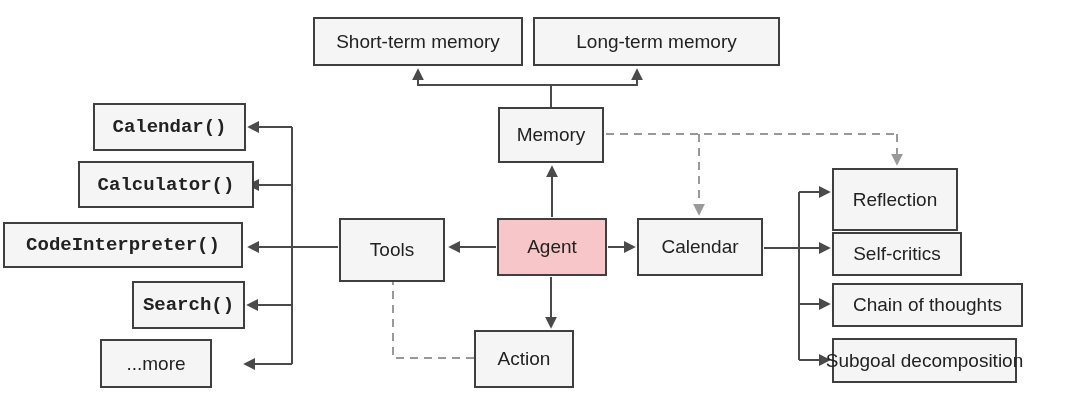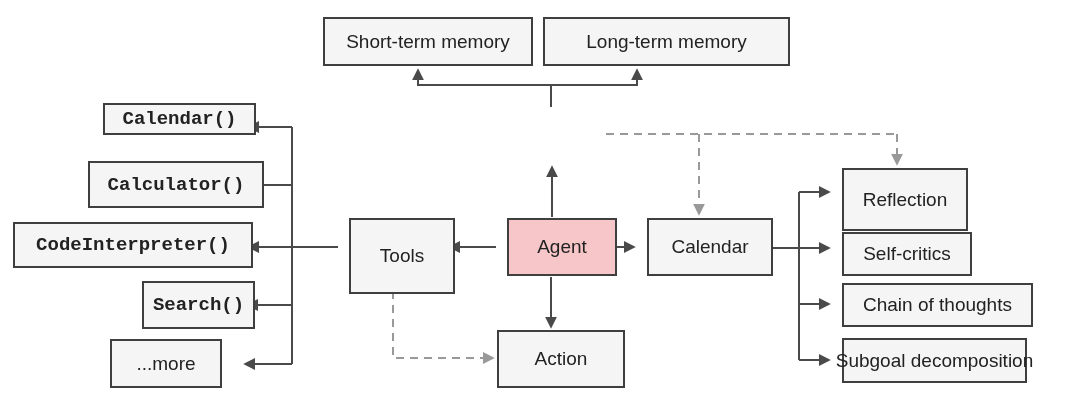--- a/index.html
+++ b/index.html
@@ -18,33 +18,32 @@
   .node{
     position:absolute;
     display:flex;align-items:center;justify-content:center;
     background:var(--node-fill,#f5f5f5);
     border:2px solid var(--node-border,#3f3f3f);
     color:var(--text,#222);
     font-size:19px;
     box-sizing:border-box;
     text-align:center;
     white-space:nowrap;
-    margin-left:10px;
   }
   .mono{font-family:"Liberation Mono","DejaVu Sans Mono",monospace;font-weight:bold;font-size:19px;}
   .agent-node{background:var(--agent-fill,#f6c6c8);font-weight:normal;}
   
   .n-short{left:313px;top:17px;width:210px;height:49px}
   .n-long{left:533px;top:17px;width:247px;height:49px}
   .n-memory{left:498px;top:107px;width:106px;height:56px}
-  .n-tools{left:339px;top:218px;width:106px;height:76px}
+  .n-tools{left:339px;top:218px;width:106px;height:64px}
   .n-agent{left:497px;top:218px;width:110px;height:58px}
   .n-planning{left:637px;top:218px;width:126px;height:58px}
-  .n-action{left:487px;top:330px;width:128px;height:58px}
-  .n-calendar{left:93px;top:103px;width:153px;height:32px}
+  .n-action{left:474px;top:330px;width:100px;height:58px}
+  .n-calendar{left:93px;top:103px;width:153px;height:48px}
   .n-calculator{left:78px;top:161px;width:176px;height:47px}
   .n-codeint{left:3px;top:222px;width:240px;height:46px}
   .n-search{left:132px;top:281px;width:113px;height:48px}
   .n-more{left:100px;top:339px;width:112px;height:49px}
   .n-reflection{left:832px;top:168px;width:126px;height:63px}
   .n-selfcritics{left:832px;top:232px;width:130px;height:44px}
   .n-chain{left:832px;top:283px;width:191px;height:44px}
   .n-subgoal{left:832px;top:338px;width:185px;height:45px}
 </style>
 </head>
@@ -85,20 +84,21 @@
     <path class="solid-edge" d="M799 360 L826 360" marker-end="url(#ah-dark)"></path>
 
     <path class="dashed-edge" d="M606 134 L897 134"></path>
     <path class="dashed-edge" d="M699 134 L699 211" marker-end="url(#ah-gray)"></path>
     <path class="dashed-edge" d="M897 134 L897 161" marker-end="url(#ah-gray)"></path>
     <path class="dashed-edge" d="M393 277 L393 358 L490 358" marker-end="url(#ah-gray)"></path>
   </svg>
 
   <div class="node n-short">Short-term memory</div>
   <div class="node n-long">Long-term memory</div>
+  <div class="node n-memory">Memory</div>
   <div class="node n-tools">Tools</div>
   <div class="node n-agent agent-node">Agent</div>
   <div class="node n-planning">Calendar</div>
   <div class="node n-action">Action</div>
 
   <div class="node mono n-calendar">Calendar()</div>
   <div class="node mono n-calculator">Calculator()</div>
   <div class="node mono n-codeint">CodeInterpreter()</div>
   <div class="node mono n-search">Search()</div>
   <div class="node n-more">...more</div>

